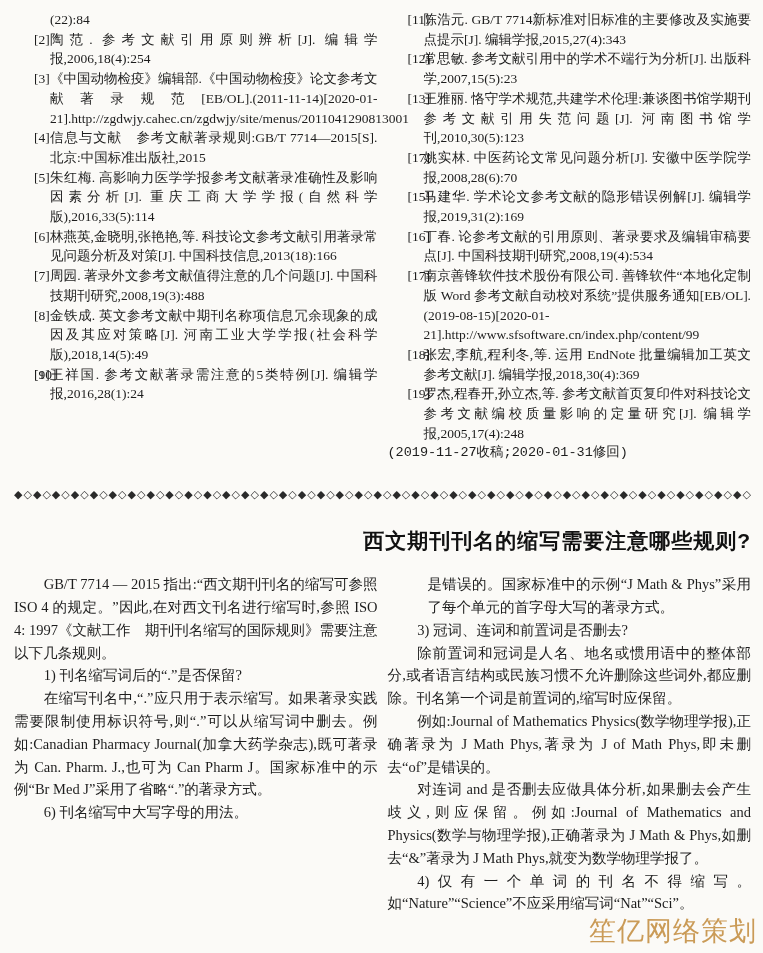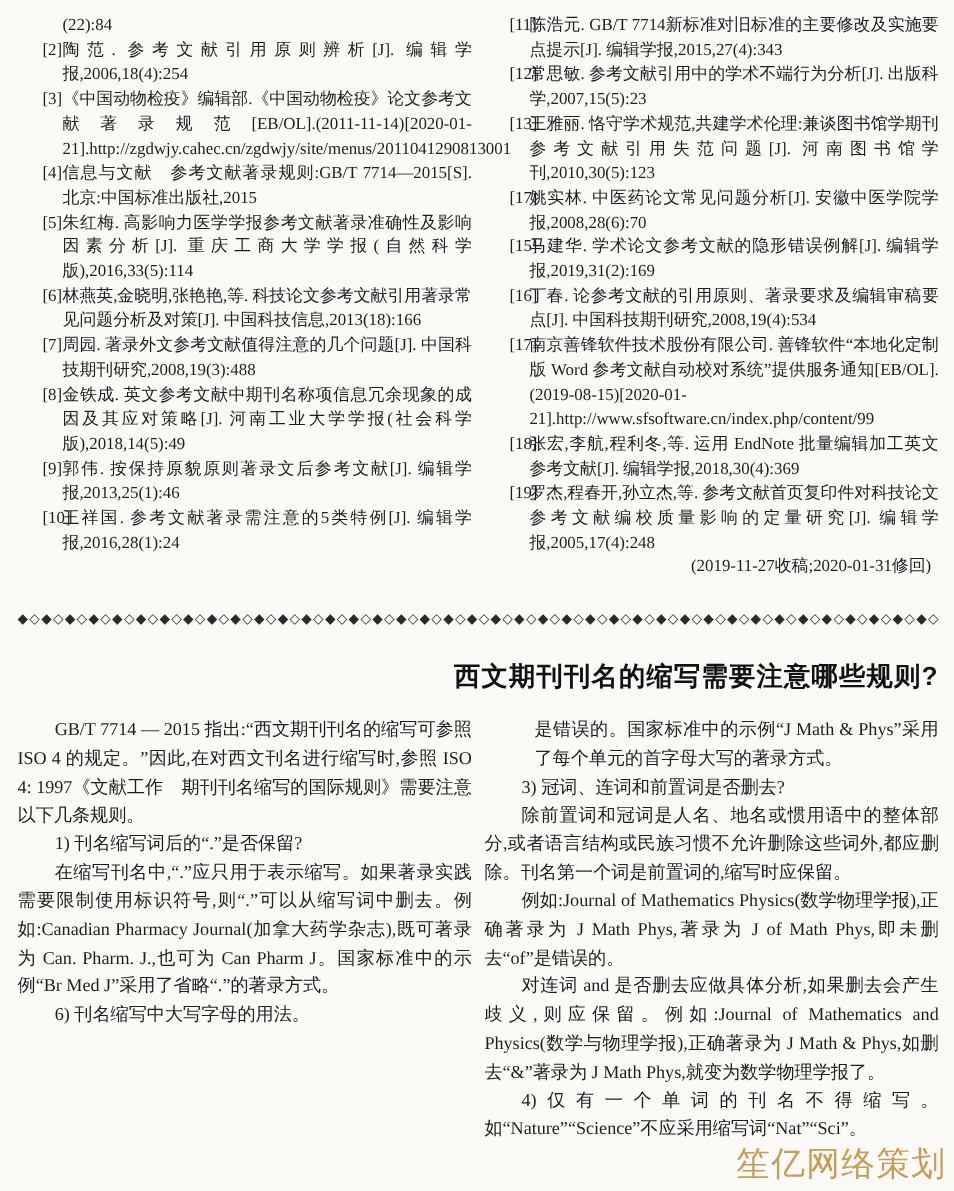--- a/index.html
+++ b/index.html
@@ -30,22 +30,23 @@
     padding-left: 36px;
   }
   .ref .ref-num {
     position: absolute;
     left: 20px;
     top: 0;
   }
   .received {
     font-size: 13.5px;
     line-height: 19.7px;
-    text-align: right;
+    text-align: left;
     padding-right: 6px;
+    font-family: Liberation Mono, monospace;
   }
   .divider {
     margin-top: 26px;
     white-space: nowrap;
     overflow: hidden;
     font-size: 11px;
     line-height: 12px;
     letter-spacing: 1px;
     color: #2a2a2a;
     font-family: "DejaVu Sans", sans-serif;
@@ -85,21 +86,21 @@
   <div class="ref-columns">
     <div class="col">
       <div class="ref"><span class="ref-num"></span><span class="ref-text">(22):84</span></div>
       <div class="ref"><span class="ref-num">[2]</span><span class="ref-text">陶范. 参考文献引用原则辨析[J]. 编辑学报,2006,18(4):254</span></div>
       <div class="ref"><span class="ref-num">[3]</span><span class="ref-text">《中国动物检疫》编辑部.《中国动物检疫》论文参考文献著录规范[EB/OL].(2011-11-14)[2020-01-21].http://zgdwjy.cahec.cn/zgdwjy/site/menus/2011041290813001</span></div>
       <div class="ref"><span class="ref-num">[4]</span><span class="ref-text">信息与文献　参考文献著录规则:GB/T 7714—2015[S]. 北京:中国标准出版社,2015</span></div>
       <div class="ref"><span class="ref-num">[5]</span><span class="ref-text">朱红梅. 高影响力医学学报参考文献著录准确性及影响因素分析[J]. 重庆工商大学学报(自然科学版),2016,33(5):114</span></div>
       <div class="ref"><span class="ref-num">[6]</span><span class="ref-text">林燕英,金晓明,张艳艳,等. 科技论文参考文献引用著录常见问题分析及对策[J]. 中国科技信息,2013(18):166</span></div>
       <div class="ref"><span class="ref-num">[7]</span><span class="ref-text">周园. 著录外文参考文献值得注意的几个问题[J]. 中国科技期刊研究,2008,19(3):488</span></div>
       <div class="ref"><span class="ref-num">[8]</span><span class="ref-text">金铁成. 英文参考文献中期刊名称项信息冗余现象的成因及其应对策略[J]. 河南工业大学学报(社会科学版),2018,14(5):49</span></div>
-      <div class="ref"><span class="ref-num">[9]</span><span class="ref-text">郭伟. 按保持原貌原则著录文后参考文献[J]. 编辑学报,2013,25(1):46</span></div>
+      <div class="ref"><span class="ref-num">[9]</span></div>
       <div class="ref"><span class="ref-num">[10]</span><span class="ref-text">王祥国. 参考文献著录需注意的5类特例[J]. 编辑学报,2016,28(1):24</span></div>
     </div>
     <div class="col">
       <div class="ref"><span class="ref-num">[11]</span><span class="ref-text">陈浩元. GB/T 7714新标准对旧标准的主要修改及实施要点提示[J]. 编辑学报,2015,27(4):343</span></div>
       <div class="ref"><span class="ref-num">[12]</span><span class="ref-text">常思敏. 参考文献引用中的学术不端行为分析[J]. 出版科学,2007,15(5):23</span></div>
       <div class="ref"><span class="ref-num">[13]</span><span class="ref-text">王雅丽. 恪守学术规范,共建学术伦理:兼谈图书馆学期刊参考文献引用失范问题[J]. 河南图书馆学刊,2010,30(5):123</span></div>
       <div class="ref"><span class="ref-num">[17]</span><span class="ref-text">姚实林. 中医药论文常见问题分析[J]. 安徽中医学院学报,2008,28(6):70</span></div>
       <div class="ref"><span class="ref-num">[15]</span><span class="ref-text">马建华. 学术论文参考文献的隐形错误例解[J]. 编辑学报,2019,31(2):169</span></div>
       <div class="ref"><span class="ref-num">[16]</span><span class="ref-text">丁春. 论参考文献的引用原则、著录要求及编辑审稿要点[J]. 中国科技期刊研究,2008,19(4):534</span></div>
       <div class="ref"><span class="ref-num">[17]</span><span class="ref-text">南京善锋软件技术股份有限公司. 善锋软件“本地化定制版 Word 参考文献自动校对系统”提供服务通知[EB/OL].(2019-08-15)[2020-01-21].http://www.sfsoftware.cn/index.php/content/99</span></div>

